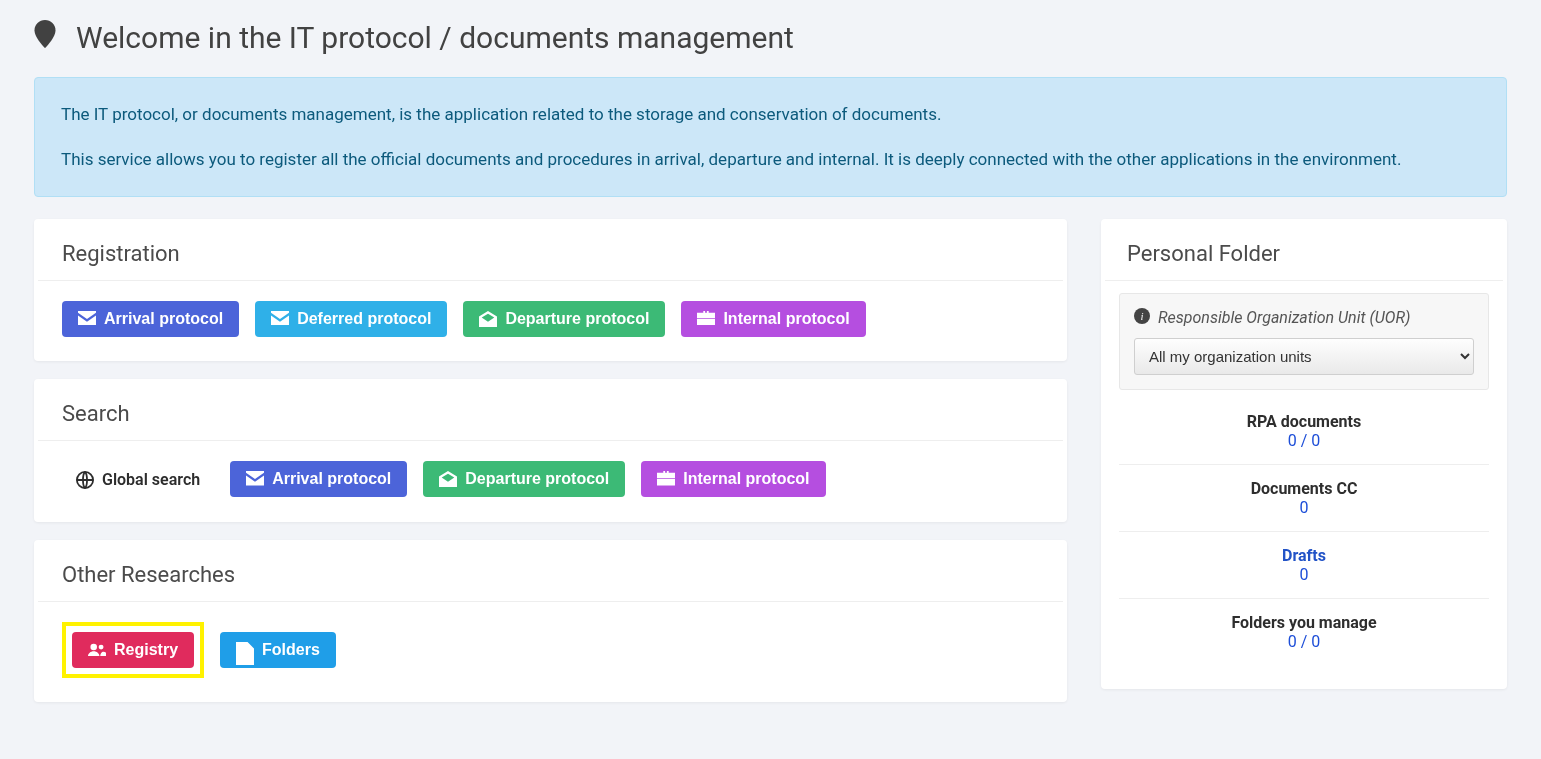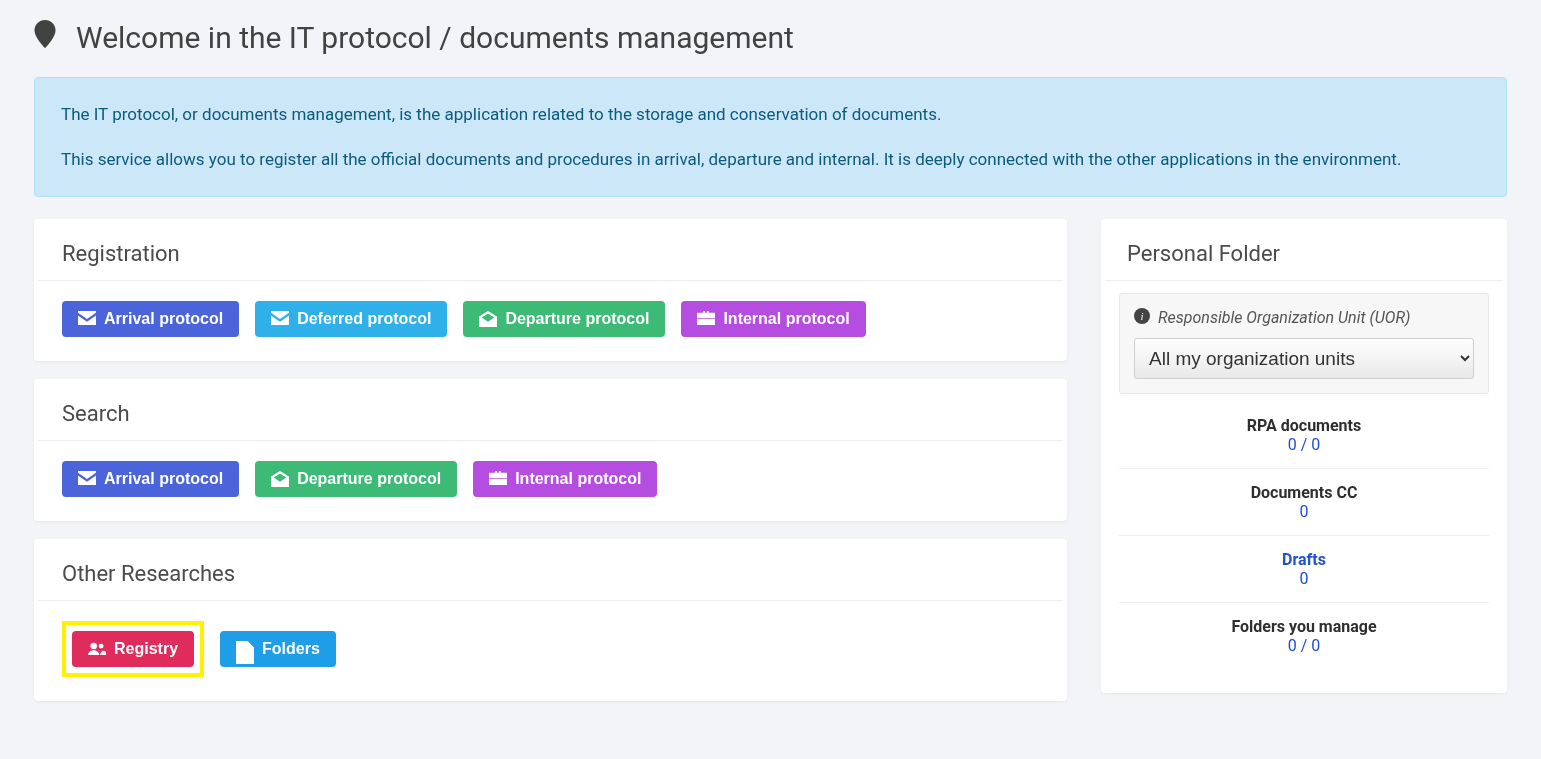--- a/index.html
+++ b/index.html
@@ -118,21 +118,21 @@
   align-items: center;
   gap: 8px;
   font-style: italic;
   color: #555;
   font-size: 16px;
   margin-bottom: 10px;
 }
 .uor-select {
   width: 100%;
   padding: 8px 10px;
-  font-size: 19px;
+  font-size: 15px;
   border: 1px solid #cfcfcf;
   border-radius: 3px;
   background: linear-gradient(#fefefe, #e9e9e9);
   color: #333;
   appearance: auto;
 }
 .stat-row {
   display: flex;
   justify-content: space-between;
   align-items: center;
@@ -204,20 +204,29 @@
             </span>
             <span>Internal protocol</span>
           </button>
         </div>
       </div>
 
       <div class="card">
         <div class="card-header">Search</div>
         <hr class="card-divider">
         <div class="card-body">
+          <a href="#" class="link-plain">
+            <span class="icn">
+              <svg viewBox="0 0 20 20" fill="#2d2d2d">
+                  <circle cx="10" cy="10" r="9" fill="none" stroke="#2d2d2d" stroke-width="2"></circle>
+                  <path d="M1 10h18M10 1c3 3 3 15 0 18M10 1c-3 3-3 15 0 18" fill="none" stroke="#2d2d2d" stroke-width="2"></path>
+                </svg>
+            </span>
+            <span>Global search</span>
+          </a>
           <button class="btn btn-indigo">
             <span class="icn">
               <svg viewBox="0 0 20 16" fill="#fff">
                   <path d="M0 2l10 7 10-7V0H0v2zm0 3v11h20V5l-10 7L0 5z"></path>
                 </svg>
             </span>
             <span>Arrival protocol</span>
           </button>
           <button class="btn btn-green">
             <span class="icn">

